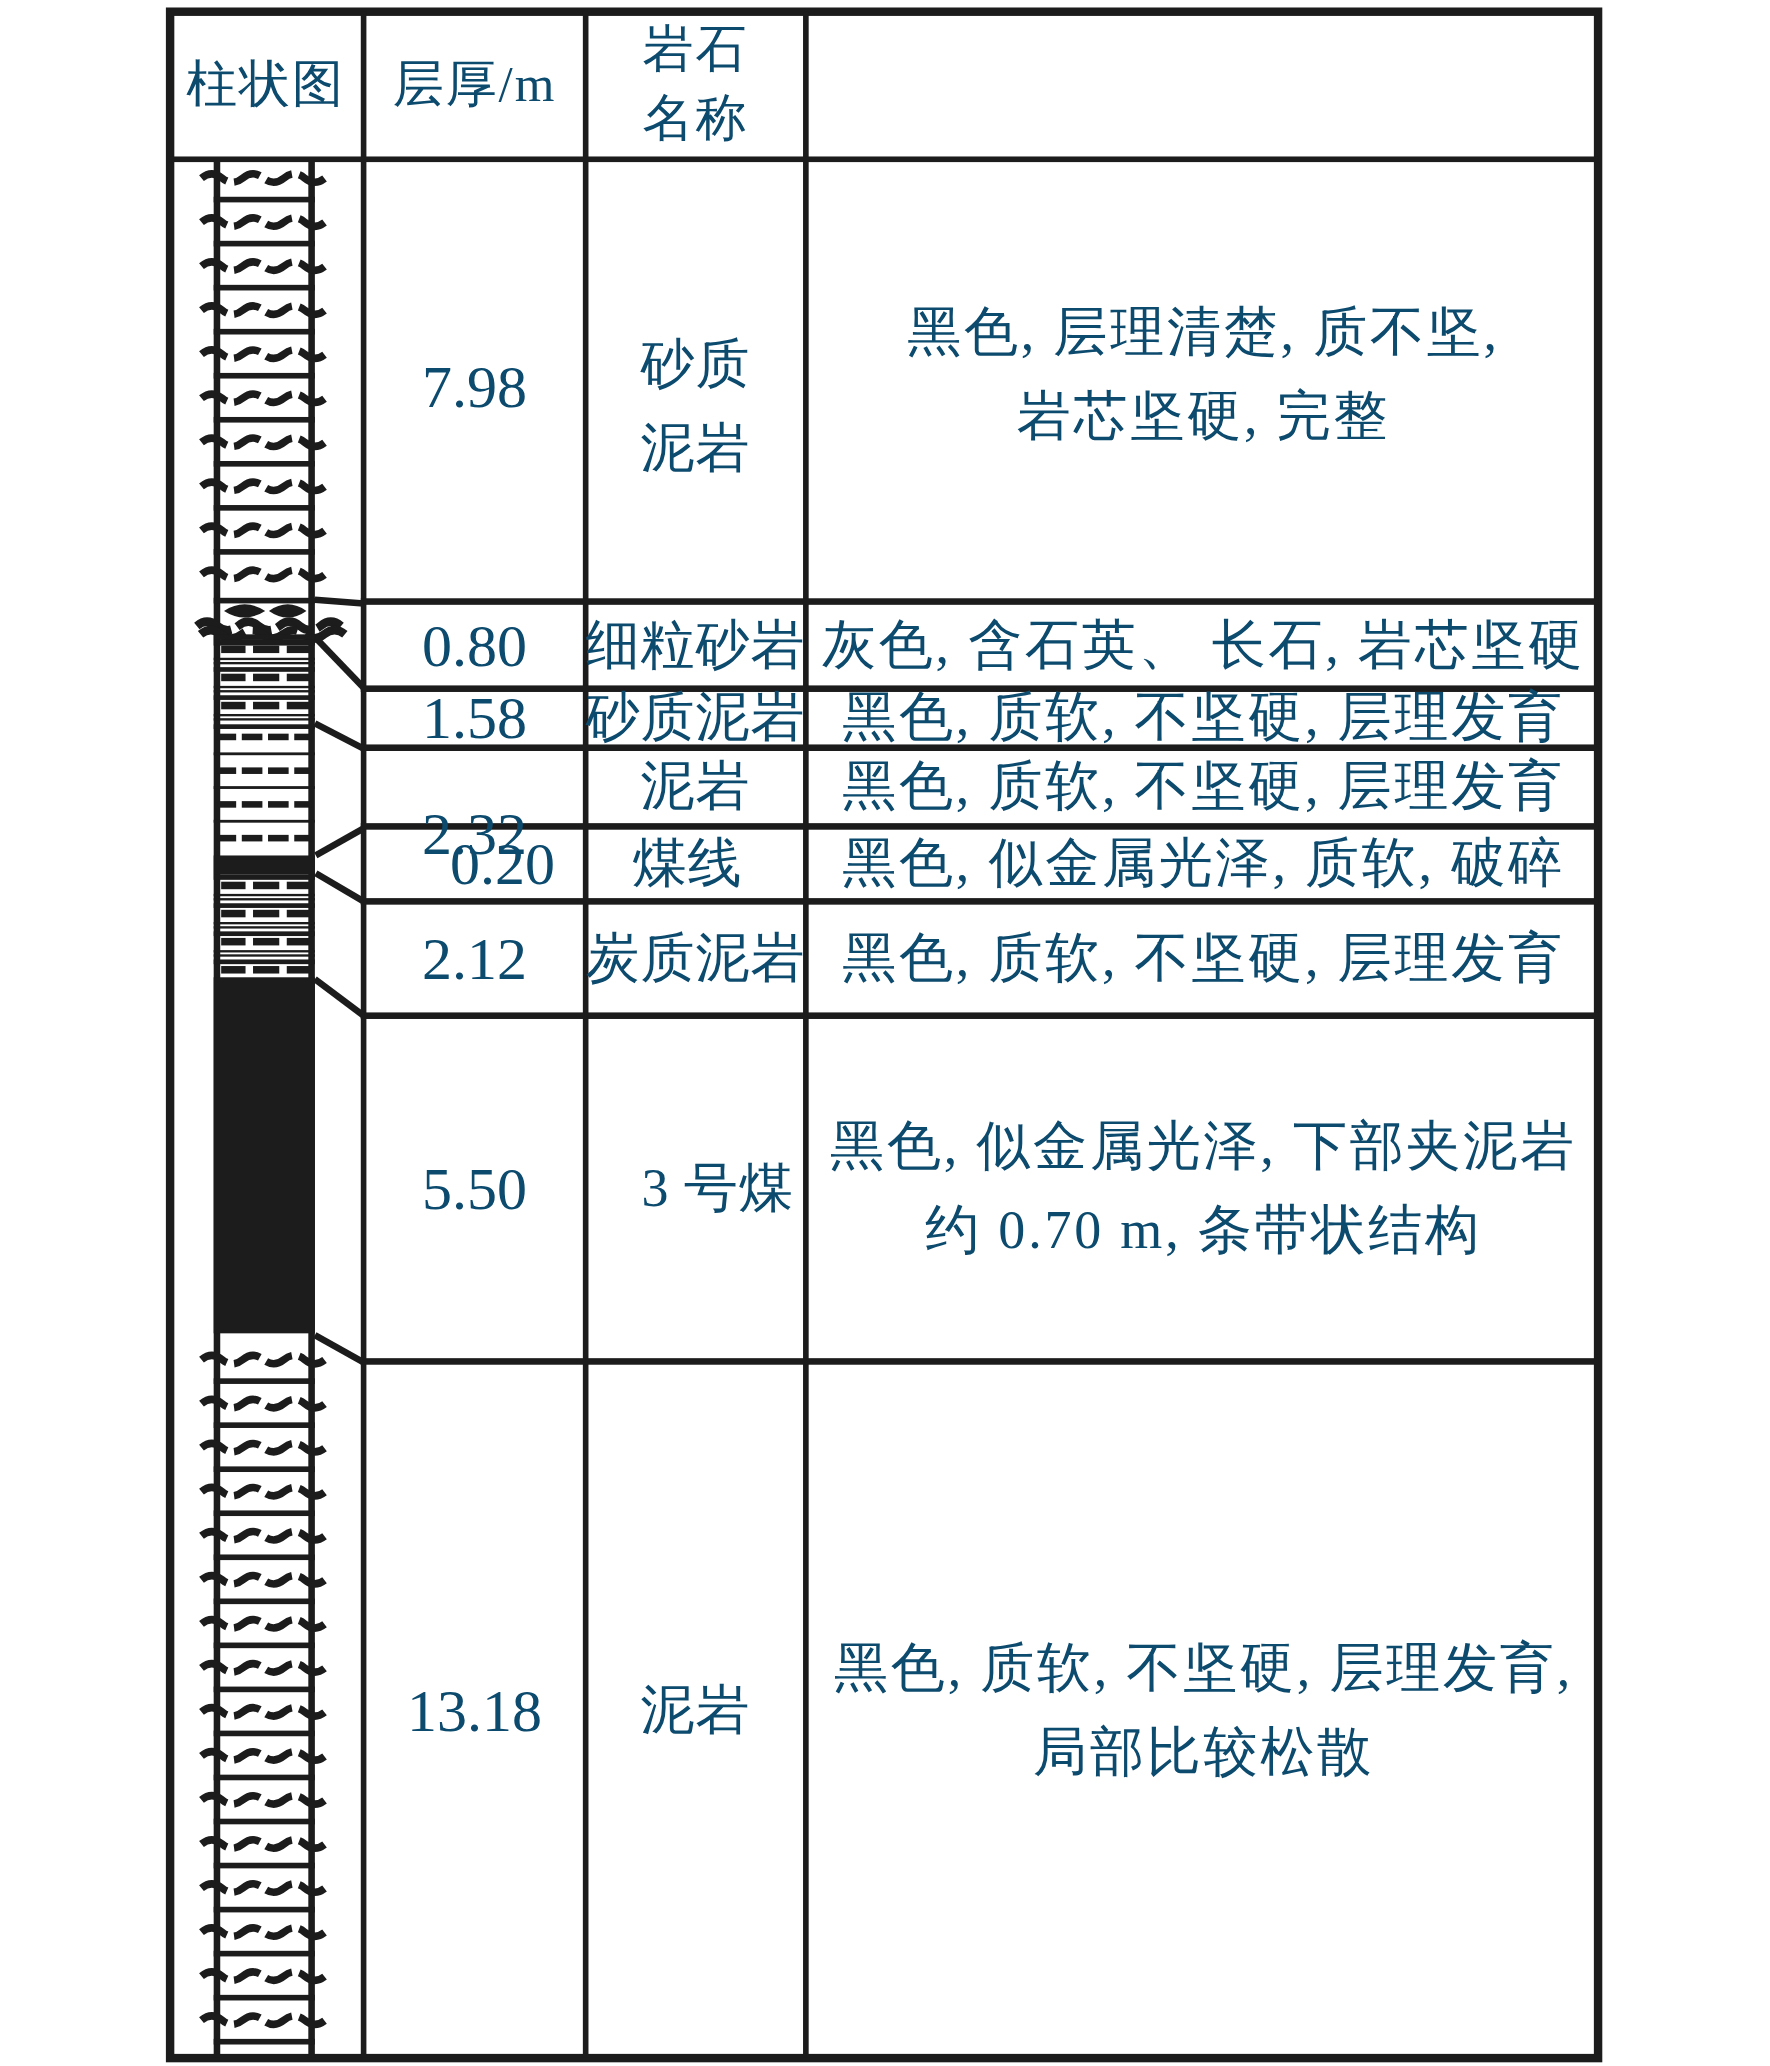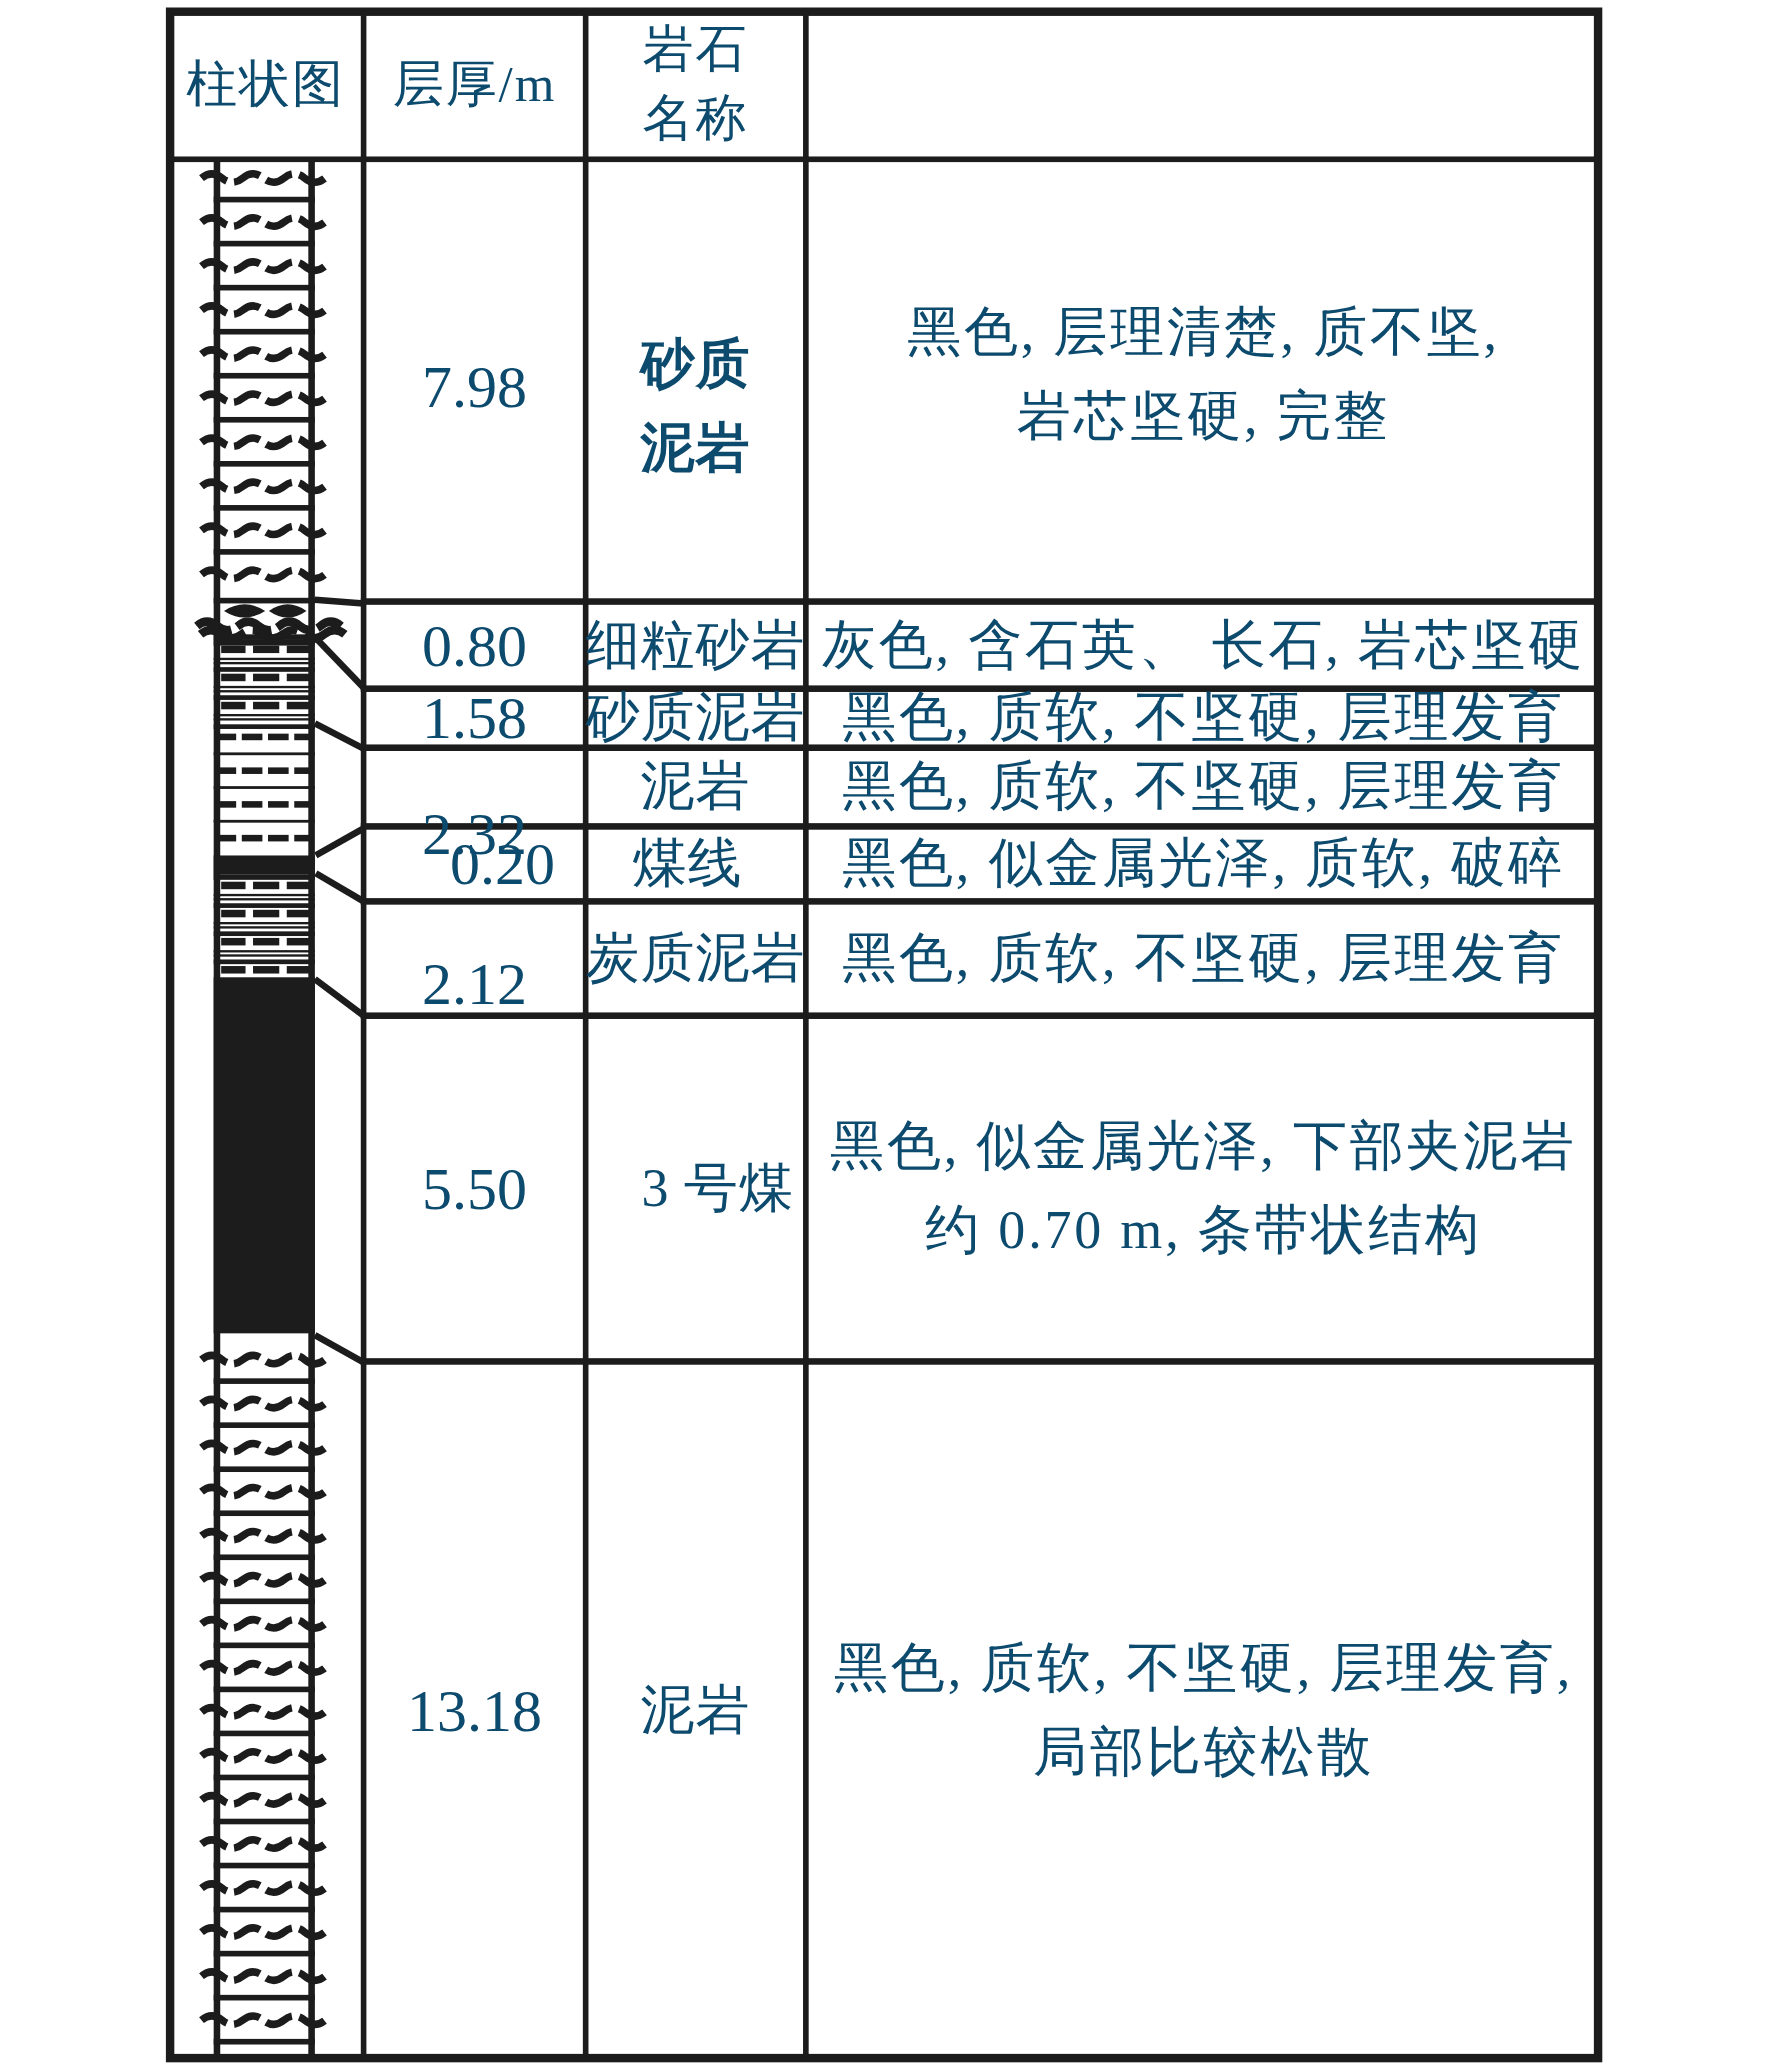--- a/index.html
+++ b/index.html
@@ -183,21 +183,21 @@
     <span class="ln">层厚/m</span>
   </div>
   <div class="cell hdr" style="left:589px;top:13px;width:213px;height:142px;">
     <span class="ln">岩石</span>
     <span class="ln">名称</span>
   </div>
 
   <div class="cell thick" style="left:367px;top:146px;width:215px;height:482px;border-radius:8px;">
     <span>7.98</span>
   </div>
-  <div class="cell rname" style="left:589px;top:162px;width:213px;height:489px;font-weight:bold;">
+  <div class="cell rname" style="left:589px;top:162px;width:213px;height:489px;">
     <span class="ln">砂质</span>
     <span class="ln">泥岩</span>
   </div>
   <div class="cell desc" style="left:809px;top:157px;width:789px;height:435px;">
     <span class="ln">黑色, 层理清楚, 质不坚,</span>
     <span class="ln">岩芯坚硬, 完整</span>
   </div>
 
   <div class="cell thick" style="left:367px;top:605px;width:215px;height:81px;">
     <span>0.80</span>
@@ -232,21 +232,21 @@
   <div class="cell thick" style="left:367px;top:830px;width:215px;height:67px;padding-left:28px;">
     <span>0.20</span>
   </div>
   <div class="cell rname" style="left:557px;top:830px;width:213px;height:67px;padding-left:24px;">
     <span class="ln">煤线</span>
   </div>
   <div class="cell desc" style="left:809px;top:830px;width:789px;height:67px;">
     <span class="ln">黑色, 似金属光泽, 质软, 破碎</span>
   </div>
 
-  <div class="cell thick" style="left:367px;top:930px;width:215px;height:107px;">
+  <div class="cell thick" style="left:367px;top:905px;width:215px;height:107px;">
     <span>2.12</span>
   </div>
   <div class="cell rname" style="left:589px;top:905px;width:213px;height:107px;">
     <span class="ln">炭质泥岩</span>
   </div>
   <div class="cell desc" style="left:809px;top:905px;width:789px;height:107px;">
     <span class="ln">黑色, 质软, 不坚硬, 层理发育</span>
   </div>
 
   <div class="cell thick" style="left:367px;top:1019px;width:215px;height:339px;">

